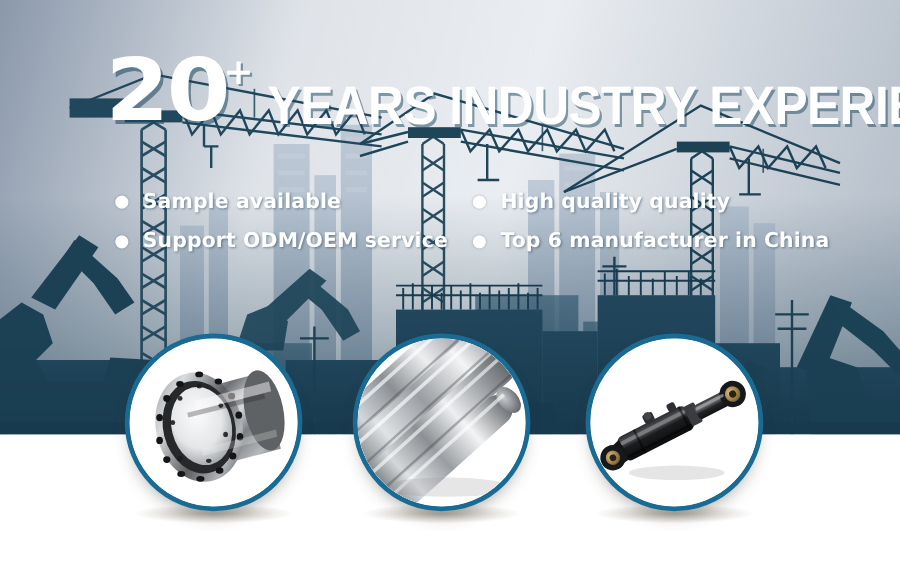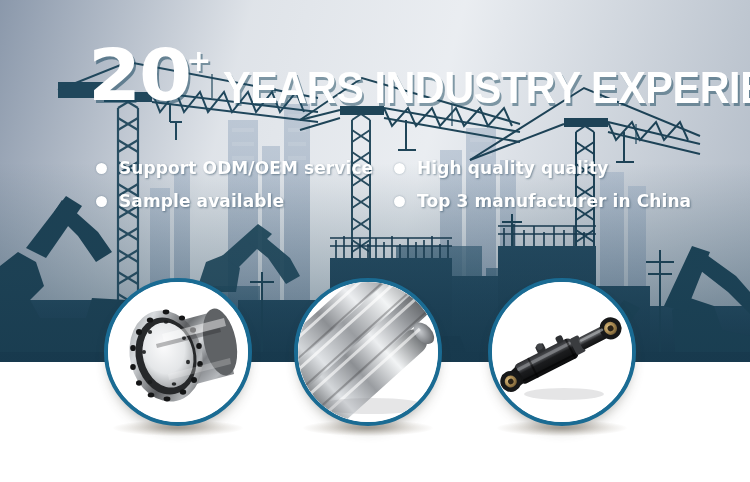--- a/index.html
+++ b/index.html
@@ -308,35 +308,35 @@
       <span class="num">20</span>
       <span class="plus">+</span>
     </div>
     <span class="head-text">YEARS INDUSTRY EXPERIENCE</span>
   </div>
 
   <div class="bullets">
     <div class="bcol left">
       <div class="bullet">
         <span class="dot"></span>
-        <span class="blabel">Support ODM/OEM service</span>
+        <span class="blabel">Sample available</span>
       </div>
       <div class="bullet">
         <span class="dot"></span>
-        <span class="blabel">Sample available</span>
+        <span class="blabel">Support ODM/OEM service</span>
       </div>
     </div>
     <div class="bcol right">
       <div class="bullet">
         <span class="dot"></span>
         <span class="blabel">High quality quality</span>
       </div>
       <div class="bullet">
         <span class="dot"></span>
-        <span class="blabel">Top 3 manufacturer in China</span>
+        <span class="blabel">Top 6 manufacturer in China</span>
       </div>
     </div>
   </div>
 
   <div class="circles">
 
     <div class="shadow-blob s1"></div>
     <div class="shadow-blob s2"></div>
     <div class="shadow-blob s3"></div>
 

